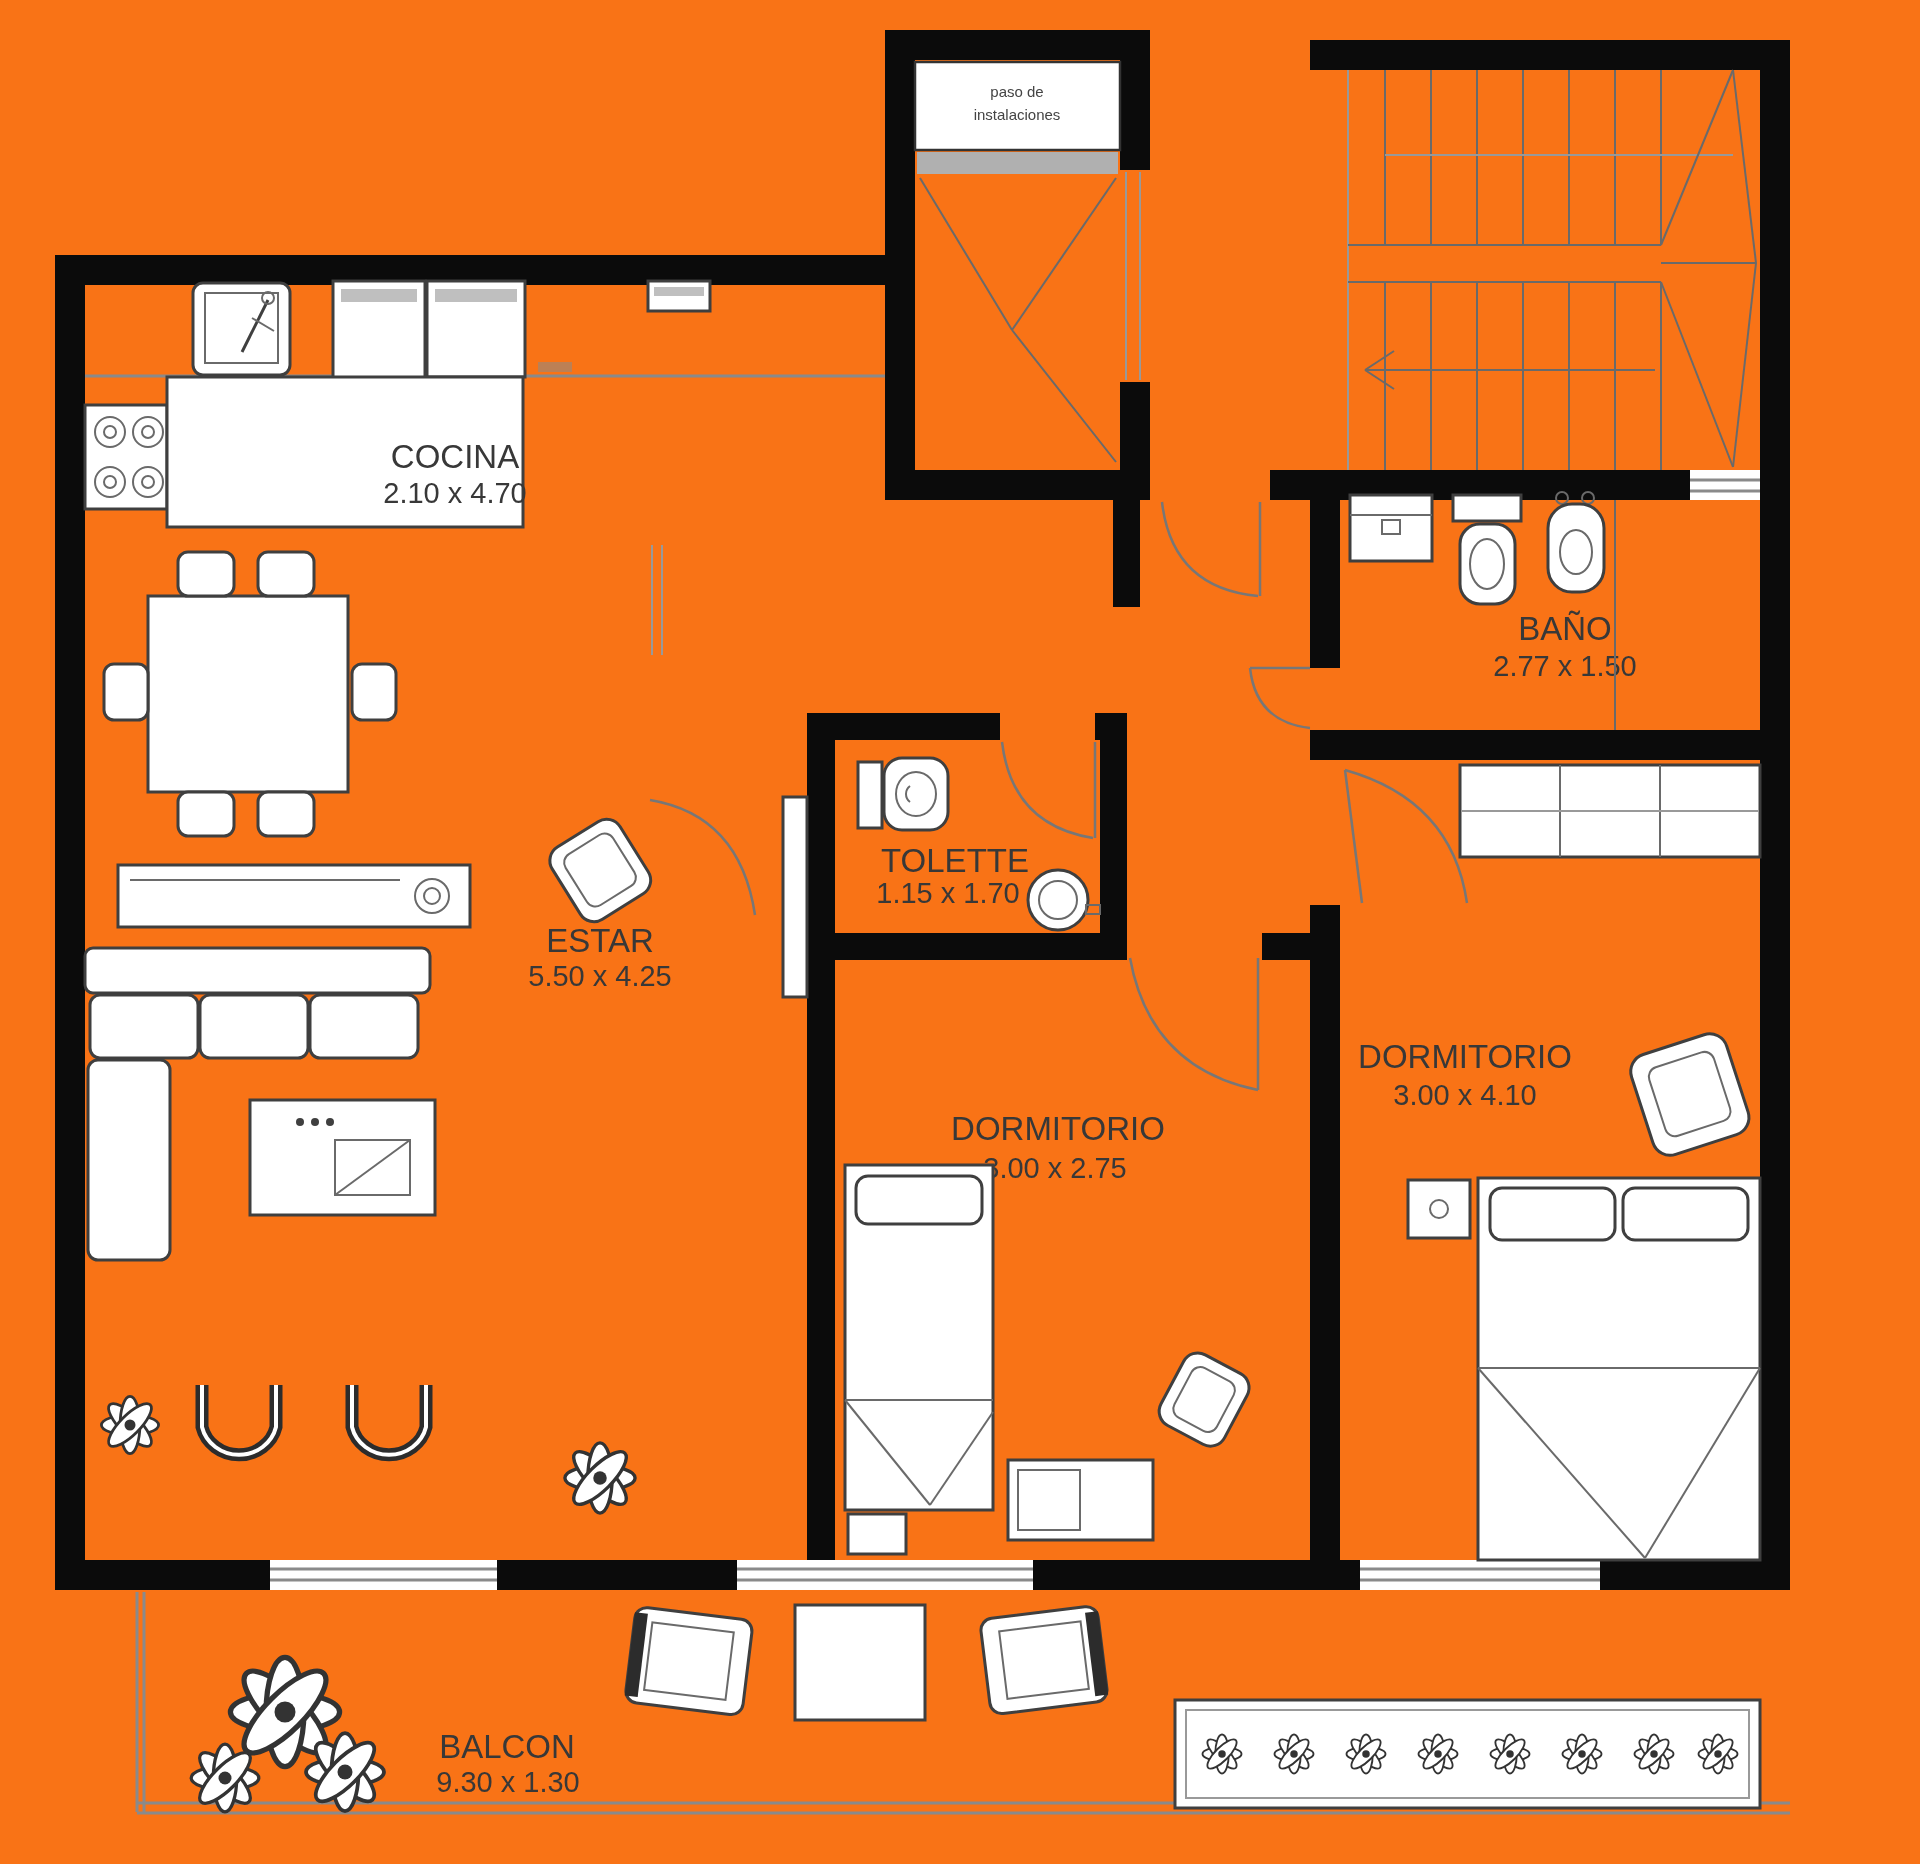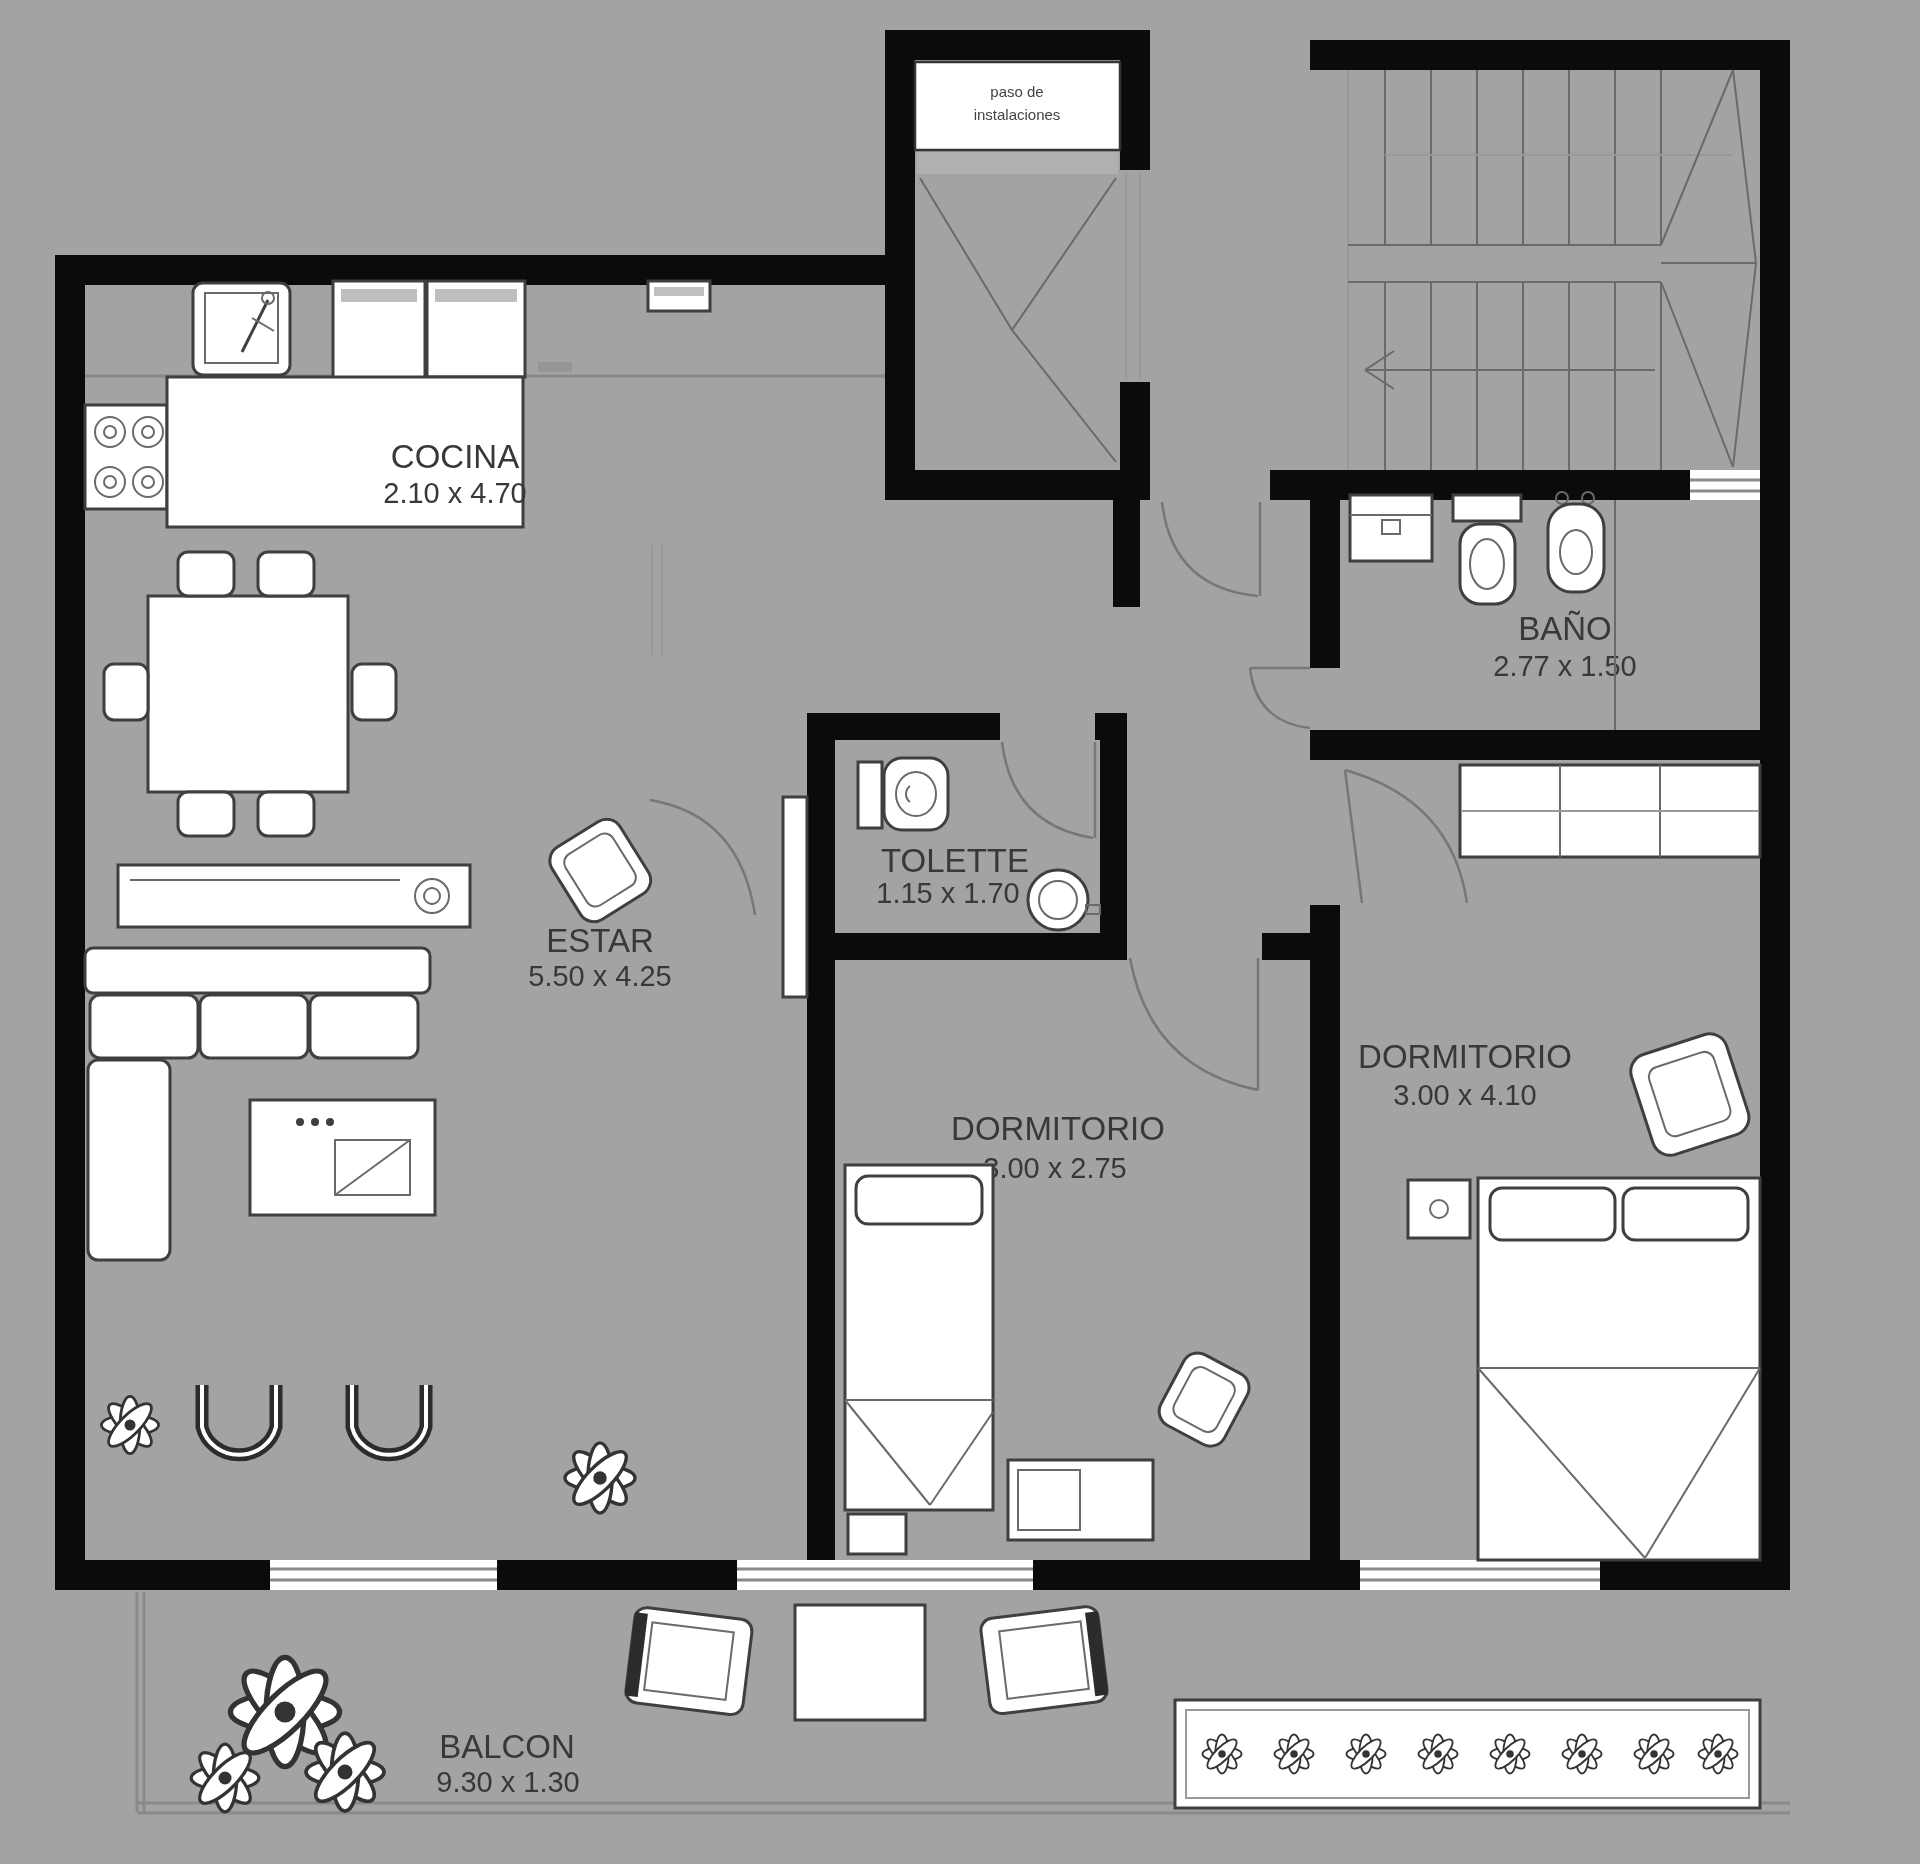--- a/index.html
+++ b/index.html
@@ -1,17 +1,17 @@
 <!DOCTYPE html>
 <html><head>
 <meta charset="utf-8">
 <style>
   html,body{margin:0;padding:0;background:#ffffff;}
   body{width:1920px;height:1864px;font-family:"Liberation Sans", sans-serif;}
-  .plan-wrap{width:1920px;height:1864px;position:relative;background:#a3a3a3;}
+  .plan-wrap{width:1920px;height:1864px;position:relative;background:#f97316;}
   svg{display:block;}
   .wall{fill:#0b0b0b;stroke:none;}
   .fix{stroke:#3f3f3f;stroke-width:3;fill:#ffffff;}
   .fixthin{stroke:#6a6a6a;stroke-width:2;fill:none;}
   .thin{stroke:#8a8a8a;stroke-width:3;fill:none;}
   .hair{stroke:#999999;stroke-width:2;fill:none;}
   .arc{stroke:#777777;stroke-width:2.5;fill:none;}
   .lbl{fill:#383838;font-size:33px;text-anchor:middle;}
   .dim{fill:#383838;font-size:29px;text-anchor:middle;}
   .tiny{fill:#444444;font-size:15px;text-anchor:middle;}

